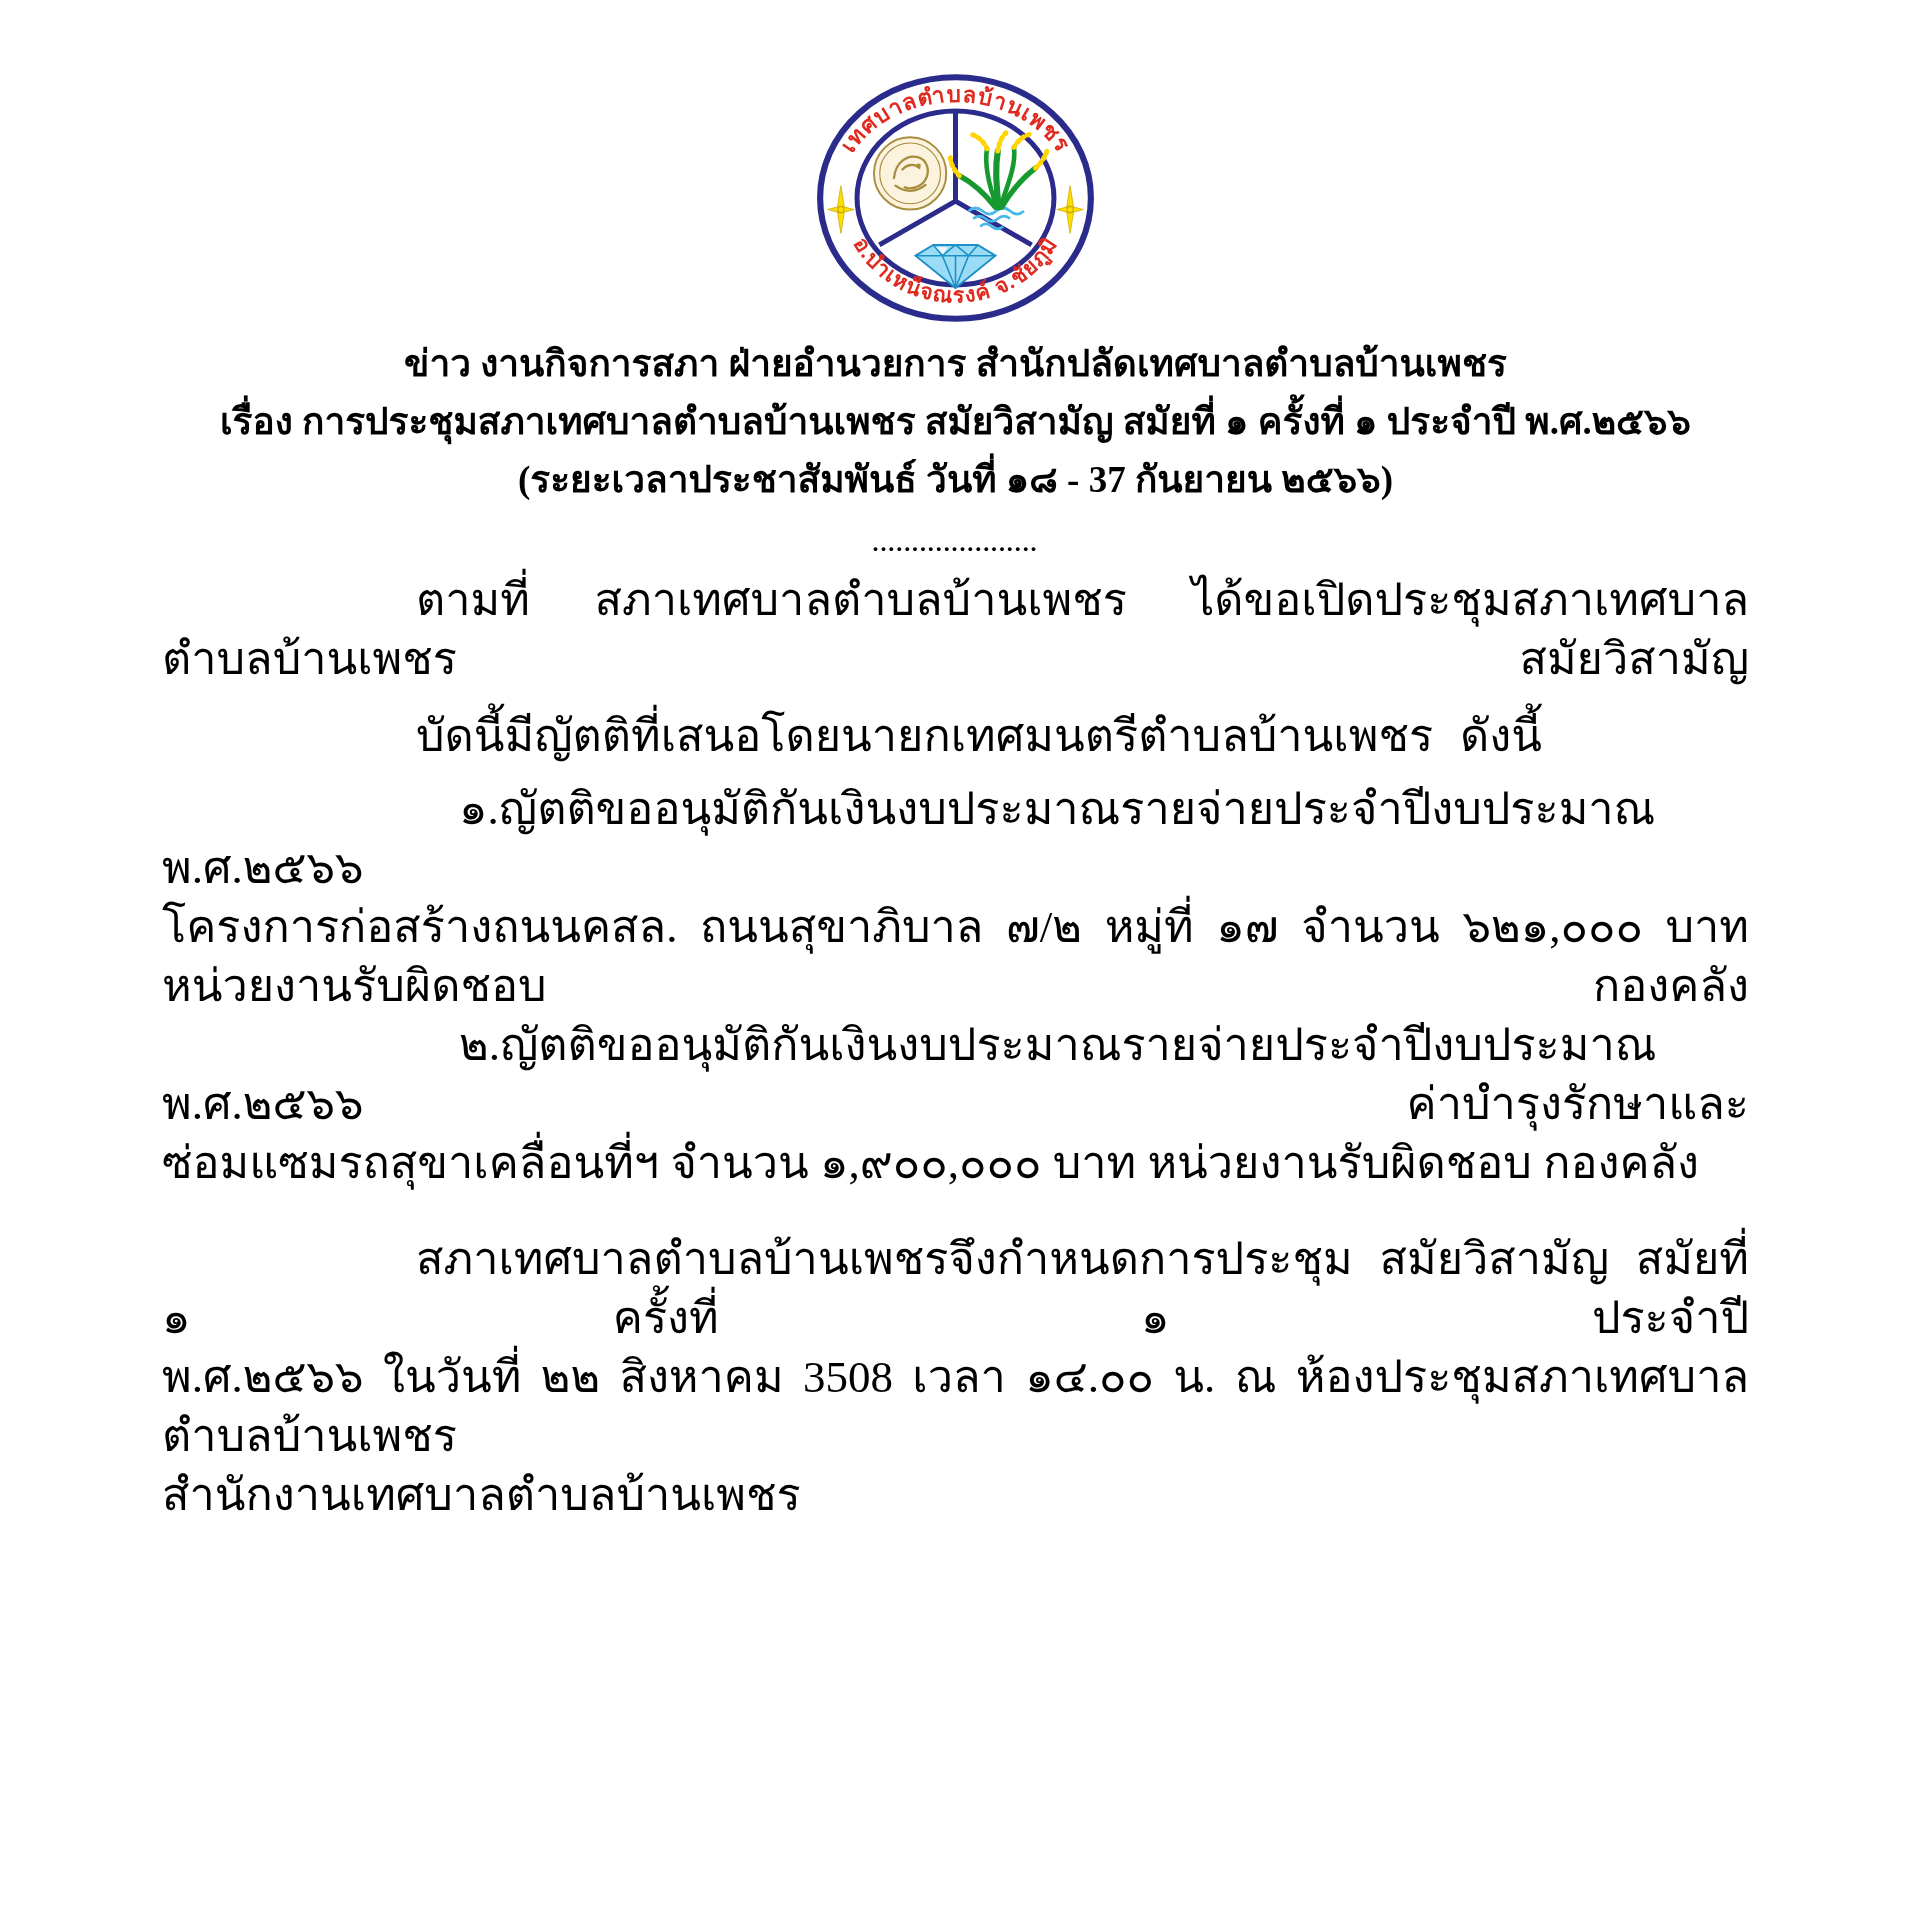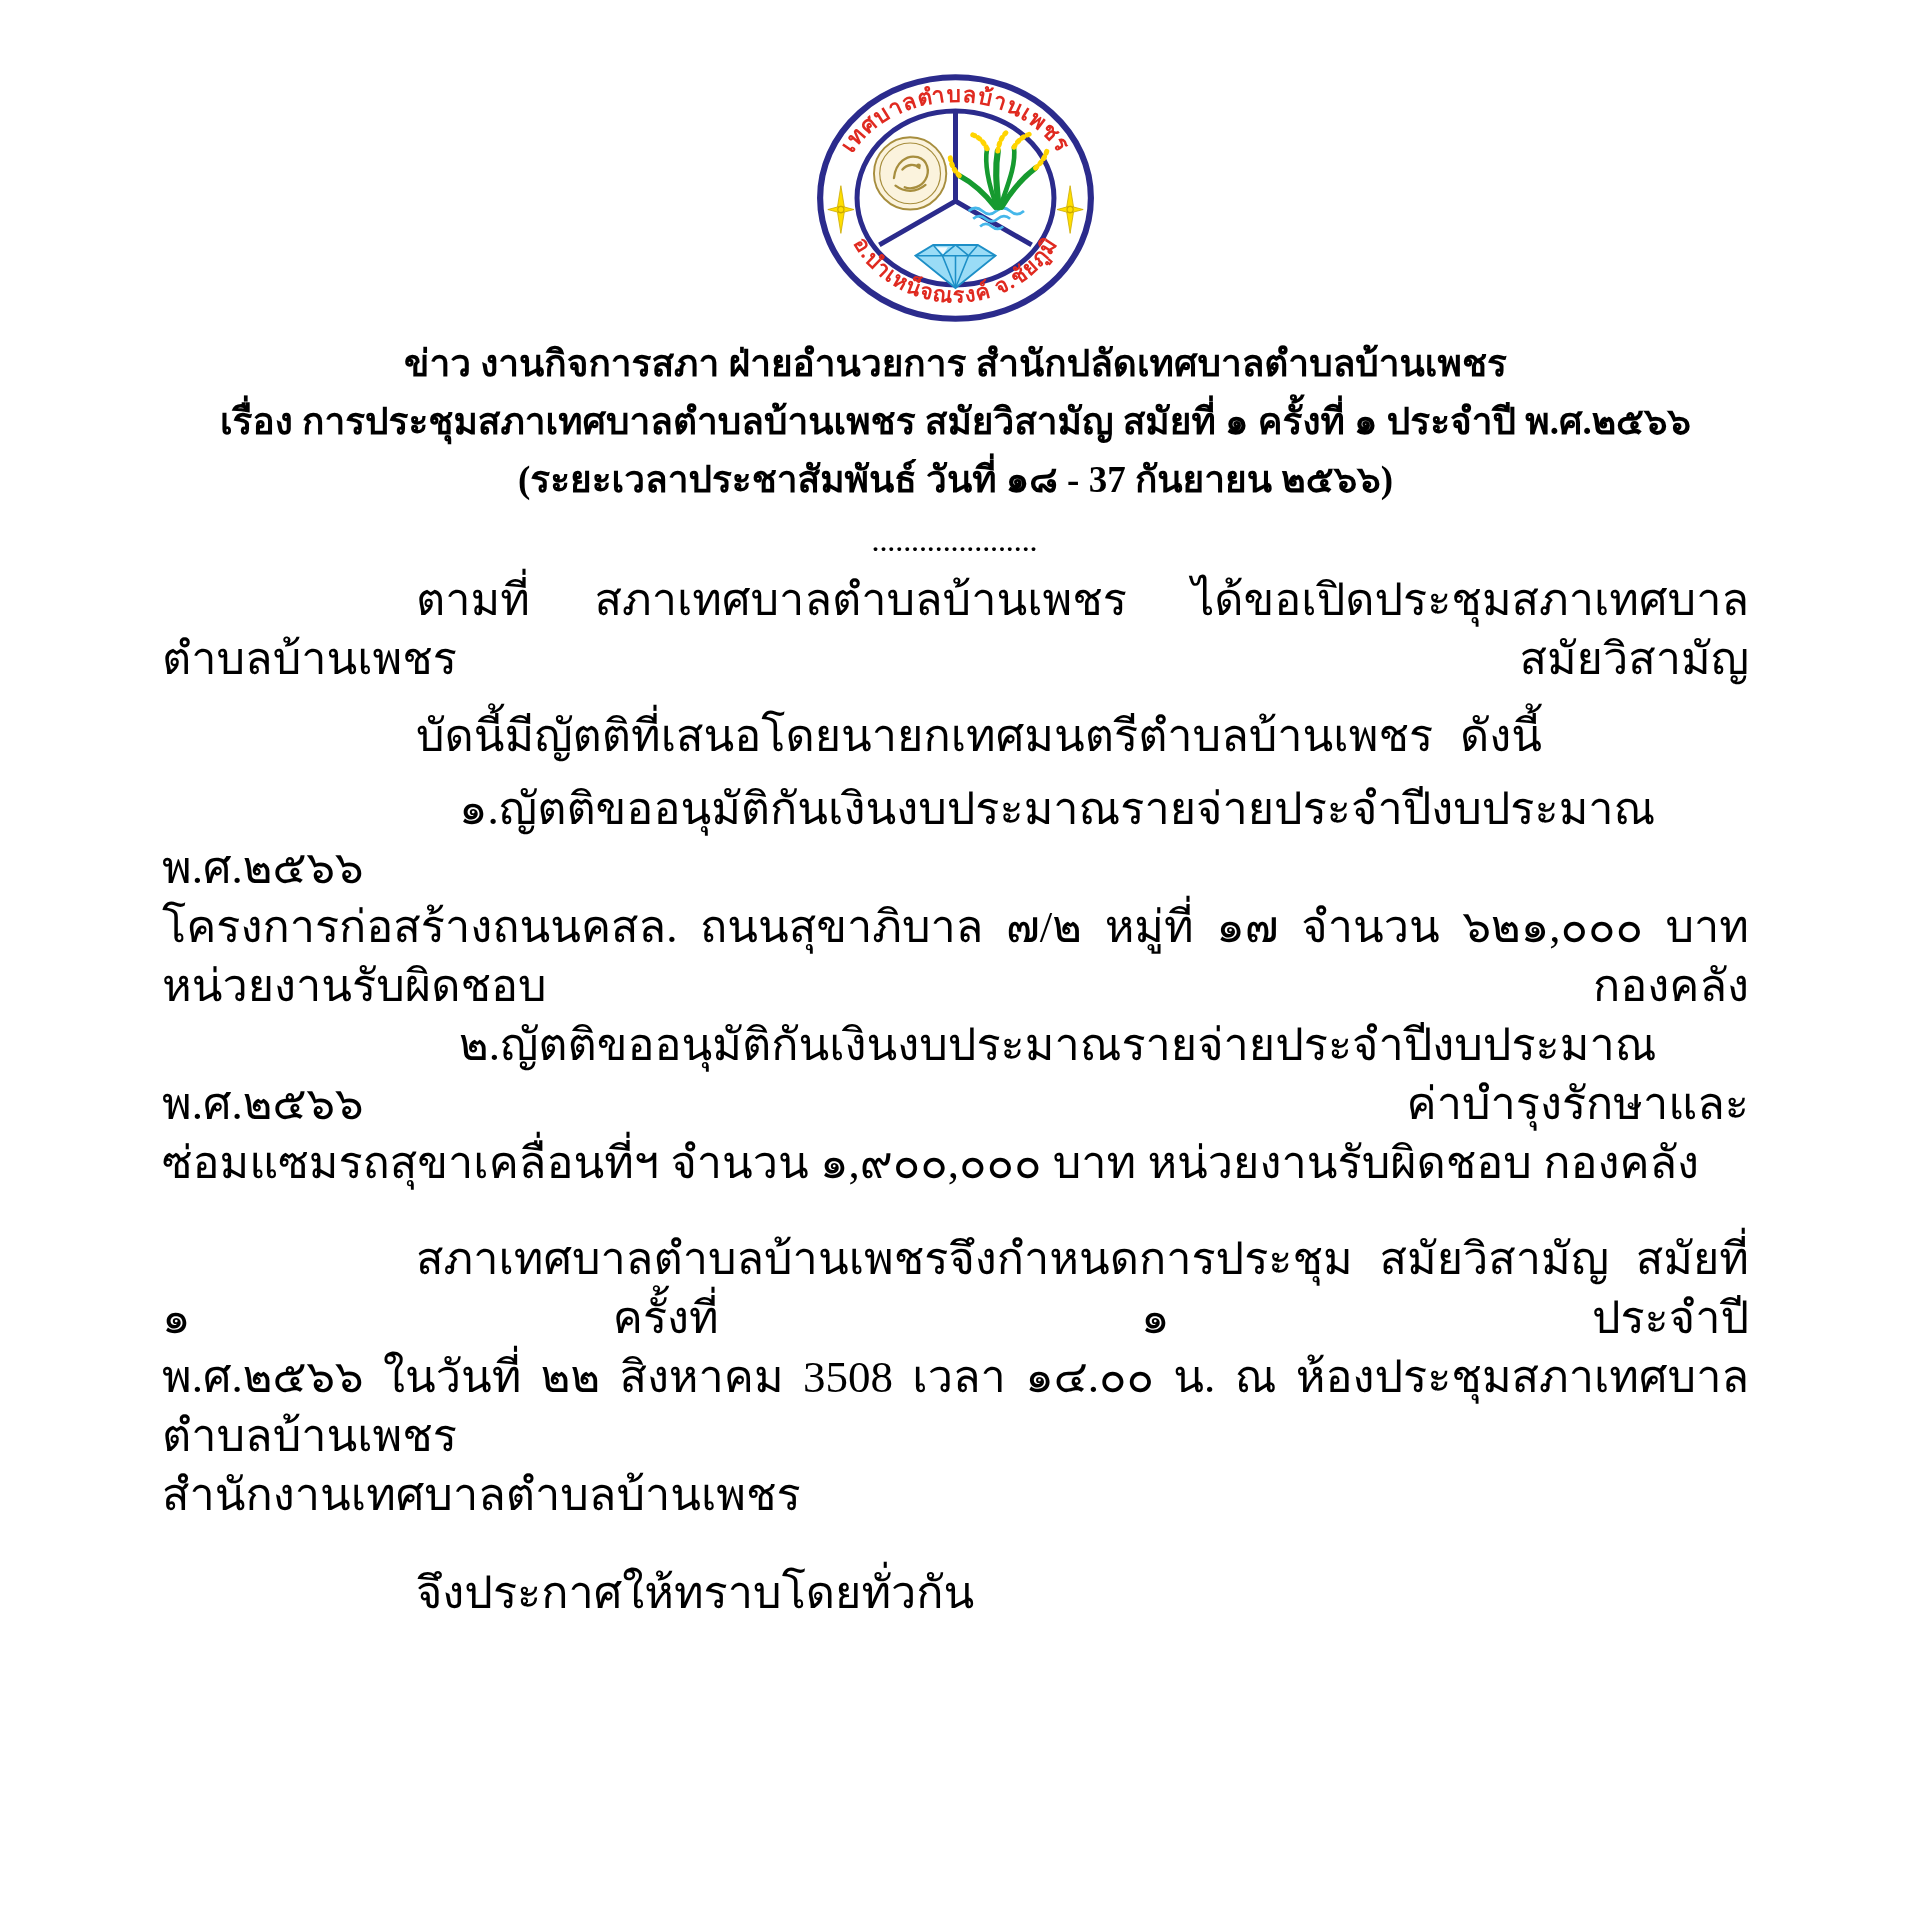--- a/index.html
+++ b/index.html
@@ -154,17 +154,16 @@
     <div class="bl full">โครงการก่อสร้างถนนคสล. ถนนสุขาภิบาล ๗/๒ หมู่ที่ ๑๗ จำนวน ๖๒๑,๐๐๐ บาท หน่วยงานรับผิดชอบ กองคลัง</div>
 
     <div class="bl full ind2">๒.ญัตติขออนุมัติกันเงินงบประมาณรายจ่ายประจำปีงบประมาณ พ.ศ.๒๕๖๖ ค่าบำรุงรักษาและ</div>
     <div class="bl">ซ่อมแซมรถสุขาเคลื่อนที่ฯ จำนวน ๑,๙๐๐,๐๐๐ บาท หน่วยงานรับผิดชอบ กองคลัง</div>
 
 
     <div class="bl full ind1 mt95">สภาเทศบาลตำบลบ้านเพชรจึงกำหนดการประชุม สมัยวิสามัญ สมัยที่ ๑ ครั้งที่ ๑ ประจำปี</div>
     <div class="bl full">พ.ศ.๒๕๖๖ ในวันที่ ๒๒ สิงหาคม 3508 เวลา ๑๔.๐๐ น. ณ ห้องประชุมสภาเทศบาลตำบลบ้านเพชร</div>
     <div class="bl">สำนักงานเทศบาลตำบลบ้านเพชร</div>
 
-    <div class="bl ind1 mt100">จึงประกาศให้ทราบโดยทั่วกัน</div>
   </div>
 
 </div>
 
 
 </body></html>

